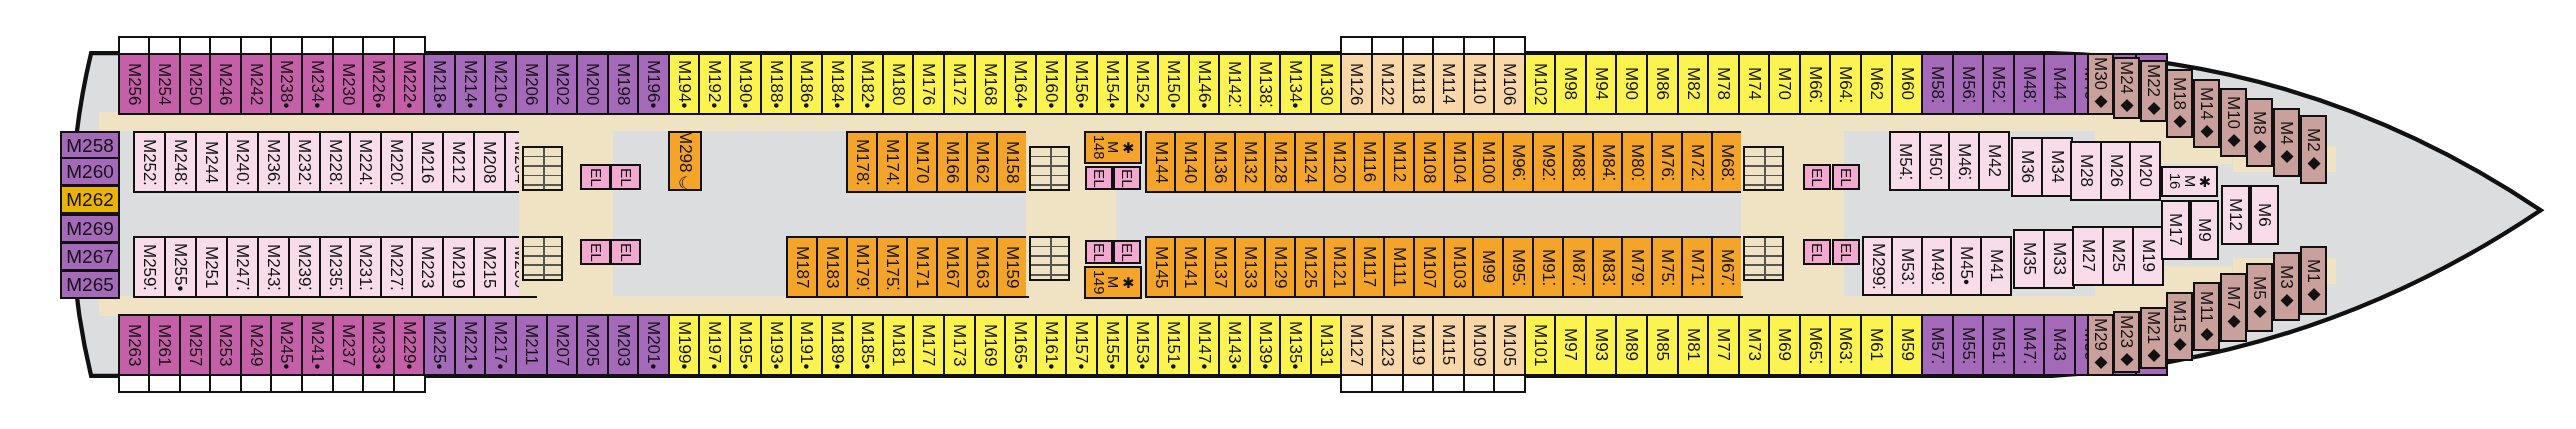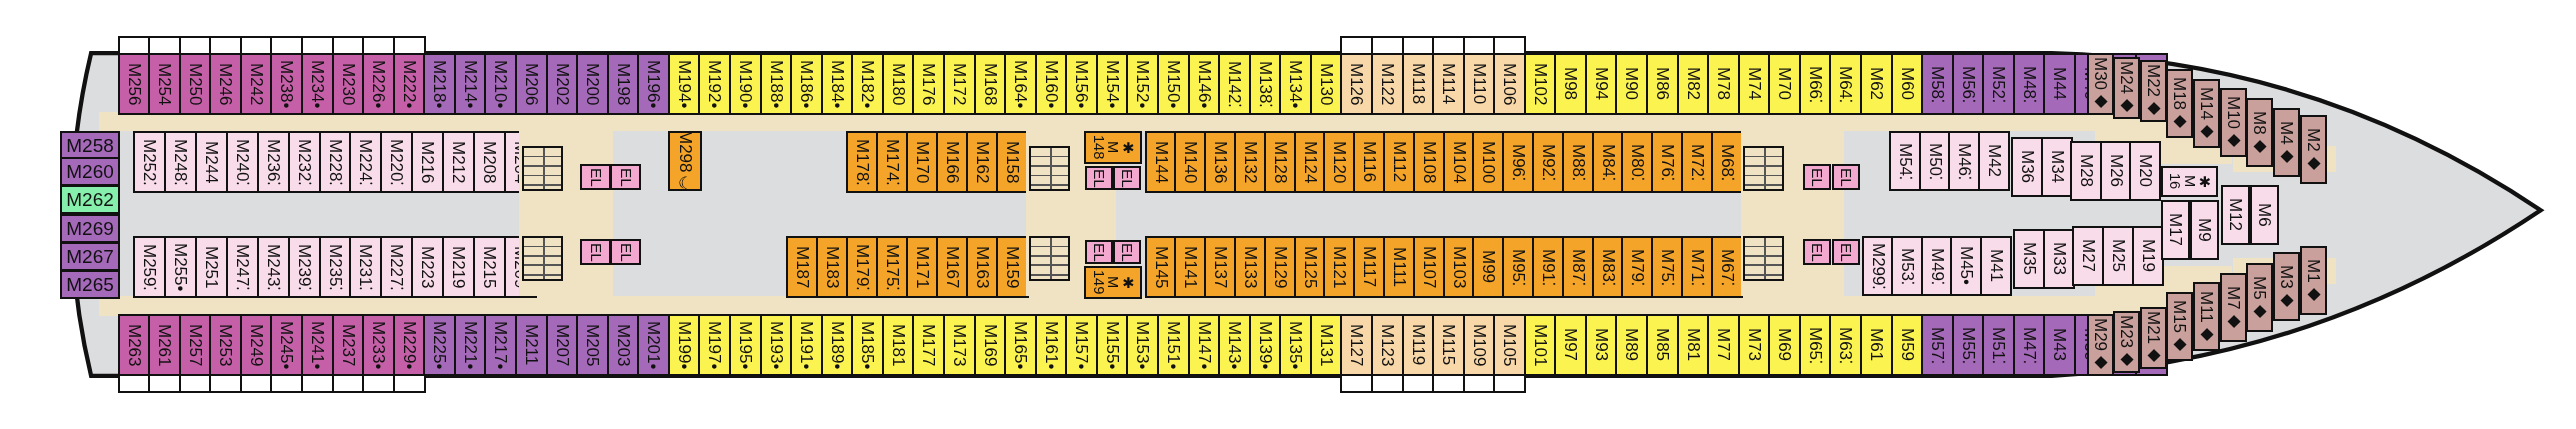--- a/index.html
+++ b/index.html
@@ -519,21 +519,21 @@
       </div>
       <div class="cab" style="left: 2300px; top: 246px; width: 27px; height: 69px; background: rgb(201, 160, 156);">
         <span>M1◆</span>
       </div>
       <div class="cab h" style="left: 60px; top: 131px; width: 60px; height: 29px; background: rgb(165, 105, 185);">
         <span>M258</span>
       </div>
       <div class="cab h" style="left: 60px; top: 157px; width: 60px; height: 29px; background: rgb(165, 105, 185);">
         <span>M260</span>
       </div>
-      <div class="cab h" style="left: 60px; top: 185px; width: 60px; height: 29px; background: #86efac;">
+      <div class="cab h" style="left: 60px; top: 185px; width: 60px; height: 29px; background: #eab308;">
         <span>M262</span>
       </div>
       <div class="cab h" style="left: 60px; top: 214px; width: 60px; height: 29px; background: rgb(165, 105, 185);">
         <span>M269</span>
       </div>
       <div class="cab h" style="left: 60px; top: 242px; width: 60px; height: 29px; background: rgb(165, 105, 185);">
         <span>M267</span>
       </div>
       <div class="cab h" style="left: 60px; top: 270px; width: 60px; height: 29px; background: rgb(165, 105, 185);">
         <span>M265</span>

